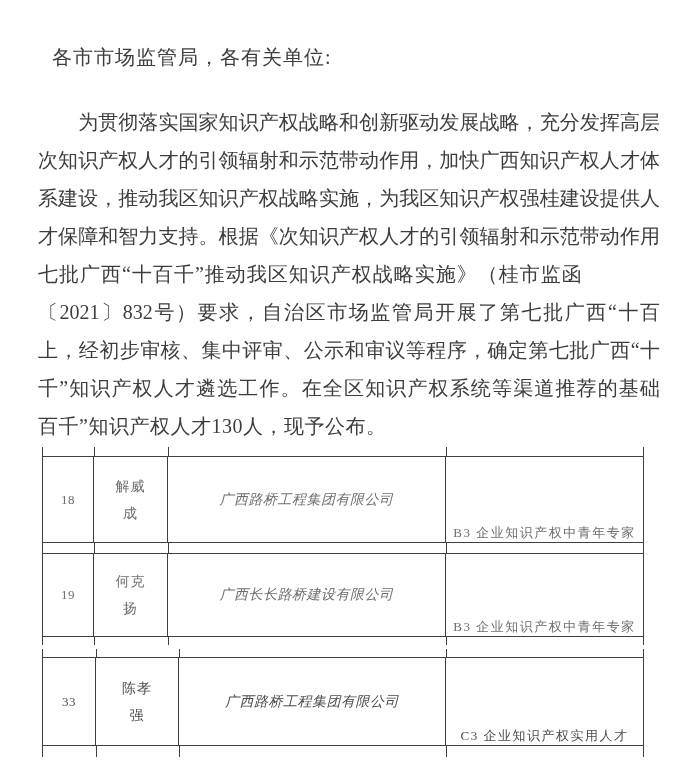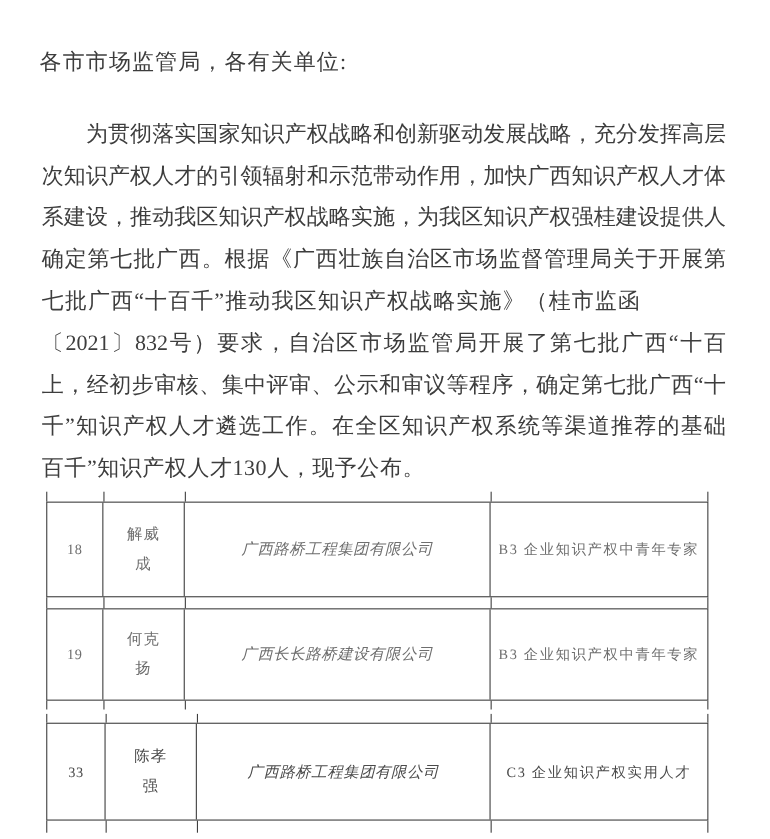--- a/index.html
+++ b/index.html
@@ -5,21 +5,21 @@
   html,body{margin:0;padding:0;background:#ffffff;}
   .page{
     position:relative;
     width:700px;height:763px;
     background:#ffffff;
     font-family:"Liberation Serif", serif;
     color:#3d3d3d;
     overflow:hidden;
   }
   .salutation{
-    position:absolute;left:36px;top:40px;width:622px;
+    position:absolute;left:52px;top:40px;width:622px;
     font-size:20px;line-height:34px;letter-spacing:1px;
     color:#3d3d3d;
   }
   .para{
     position:absolute;left:38px;top:103px;width:622px;
   }
   .pline{
     height:38px;line-height:38px;font-size:20px;
     color:#3d3d3d;white-space:nowrap;
   }
@@ -39,21 +39,21 @@
     border:1px solid #3f3f3f;
     background:#fff;
   }
   .cell{
     box-sizing:border-box;
     border-right:1px solid #3f3f3f;
     display:flex;align-items:center;justify-content:center;
     text-align:center;
     flex-direction:column;
   }
-  .cell:last-child{border-right:none;}
+  .cell:last-child{border-right:none;justify-content:flex-end;}
   .c-no{font-size:13px;letter-spacing:0.5px;}
   .c-name{font-size:14px;line-height:27px;letter-spacing:1px;}
   .c-company{font-size:14px;letter-spacing:0.5px;font-style:italic;}
   .c-cat{font-size:13px;letter-spacing:1.5px;}
   .seg-fuzzy{color:#6e6e6e;}
   .seg-sharp{color:#4b4b4b;}
 
   .vstub{
     position:absolute;width:1px;background:#3f3f3f;
   }
@@ -62,21 +62,21 @@
 <body>
 
 <div class="page">
 
   <div class="salutation">各市市场监管局，各有关单位:</div>
 
   <div class="para">
     <div class="pline flush">　　为贯彻落实国家知识产权战略和创新驱动发展战略，充分发挥高层</div>
     <div class="pline flush">次知识产权人才的引领辐射和示范带动作用，加快广西知识产权人才体</div>
     <div class="pline flush">系建设，推动我区知识产权战略实施，为我区知识产权强桂建设提供人</div>
-    <div class="pline flush">确定第七批广西。根据《广西壮族自治区市场监督管理局关于开展第</div>
+    <div class="pline flush">才保障和智力支持。根据《次知识产权人才的引领辐射和示范带动作用</div>
     <div class="pline short">七批广西“十百千”推动我区知识产权战略实施》（桂市监函</div>
     <div class="pline flush">〔2021〕832号）要求，自治区市场监管局开展了第七批广西“十百</div>
     <div class="pline flush">上，经初步审核、集中评审、公示和审议等程序，确定第七批广西“十</div>
     <div class="pline flush">千”知识产权人才遴选工作。在全区知识产权系统等渠道推荐的基础</div>
     <div class="pline last">百千”知识产权人才130人，现予公布。</div>
   </div>
 
   <div class="seg seg-fuzzy" style="left:42px;top:456px;width:602px;height:87px;">
     <div class="cell c-no" style="width:51px;text-align:right;">
       <span>18</span>

